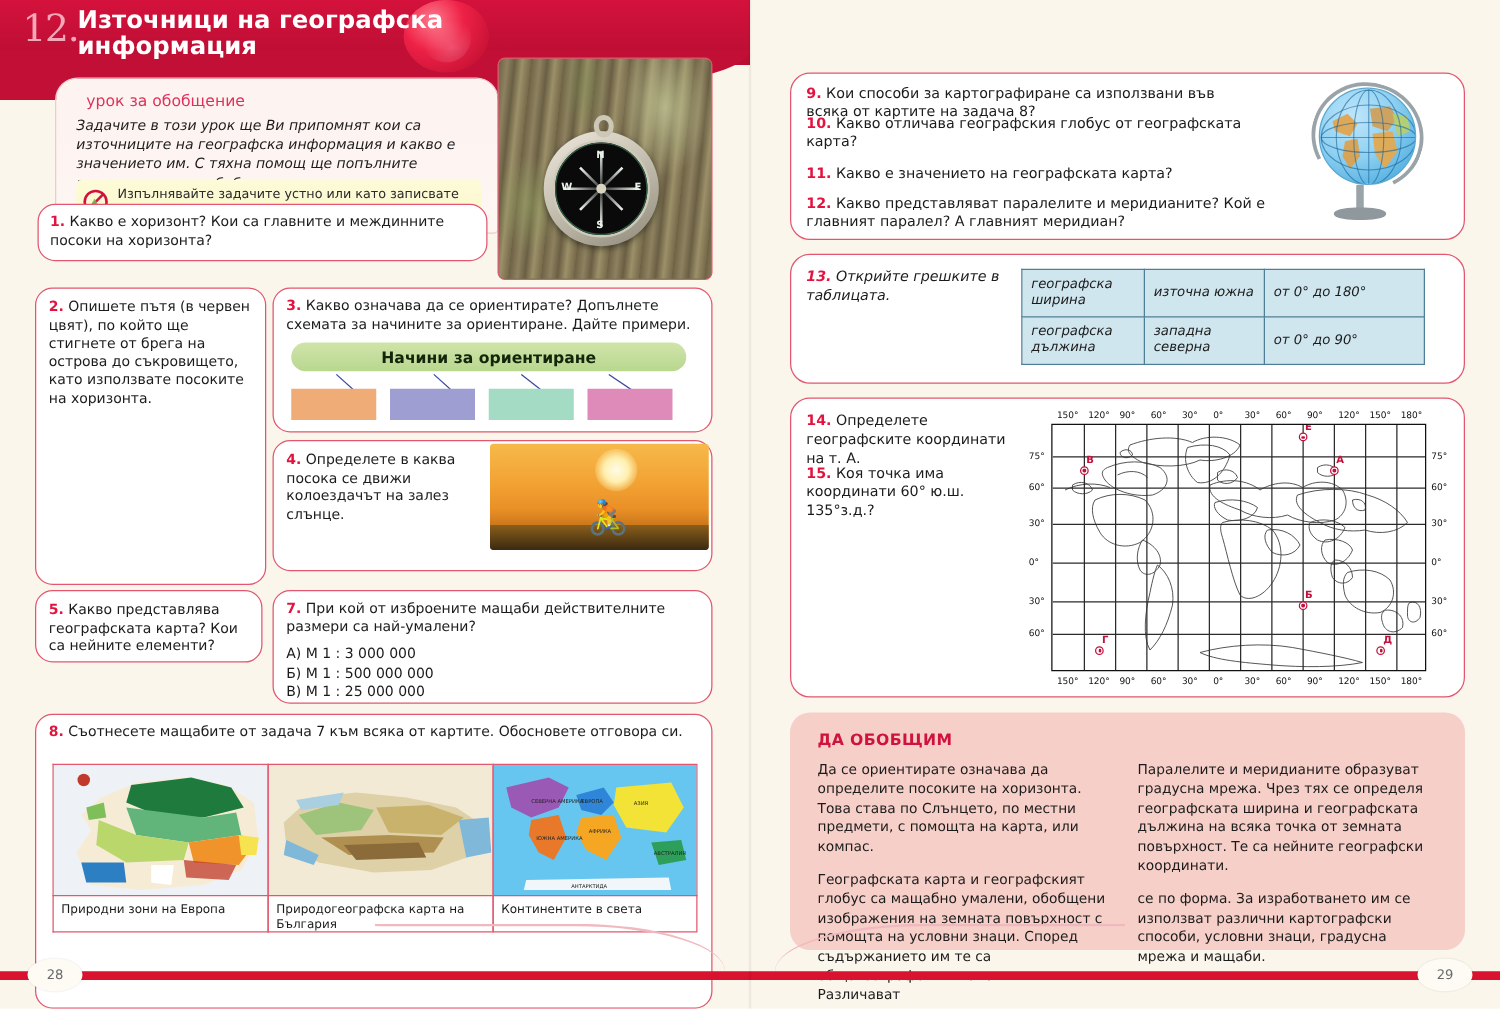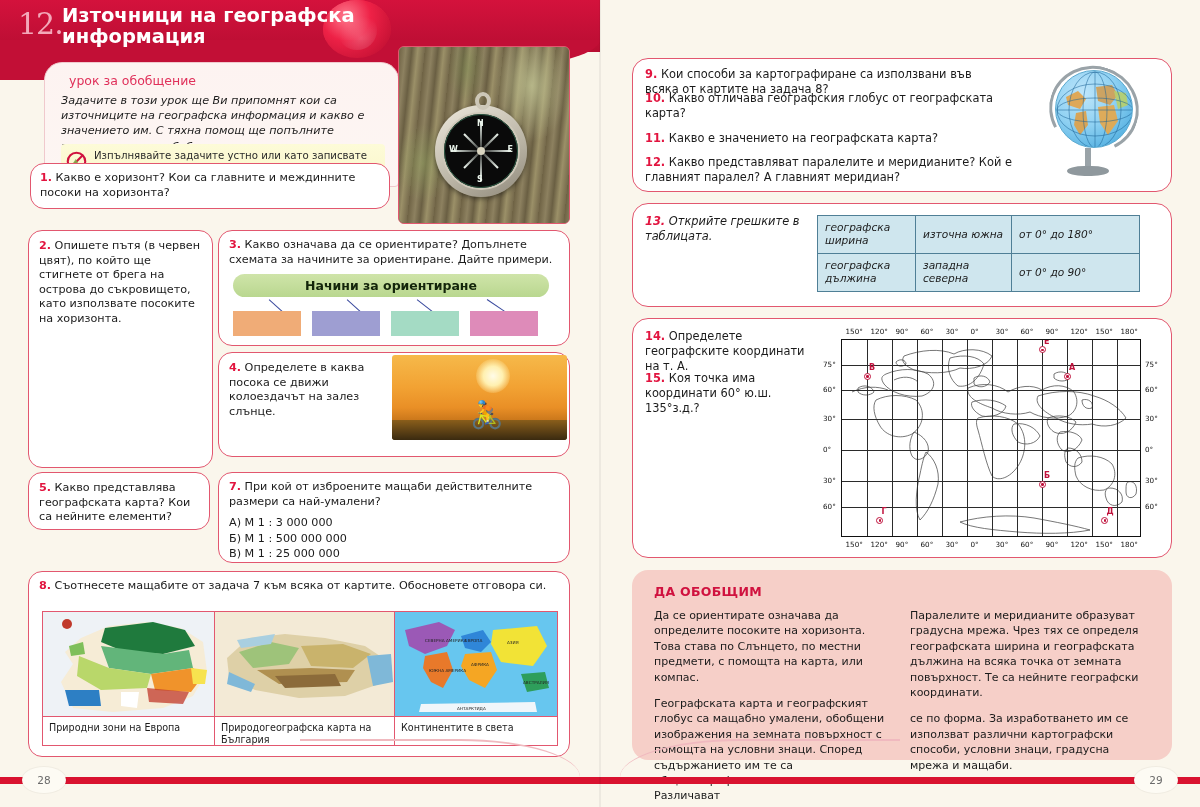--- a/index.html
+++ b/index.html
@@ -394,21 +394,21 @@
         <span class="tnum">7.</span>
         <span>При кой от изброените мащаби действителните размери са най-умалени?</span>
       </div>
       <div style="position:absolute;left:10px;top:42px;font-size:11.2px;line-height:15.6px;color:#1b1b1b;">
         <div>А) М 1 : 3 000 000</div>
         <div>Б) М 1 : 500 000 000</div>
         <div>В) М 1 : 25 000 000</div>
       </div>
     </div>
 
-    <div class="box" style="left:28px;top:571px;width:542px;height:186px;">
+    <div class="box" style="left:28px;top:571px;width:542px;height:236px;">
       <div class="box-txt" style="padding:7px 10px;">
         <span class="tnum">8.</span>
         <span>Съотнесете мащабите от задача 7 към всяка от картите. Обосновете отговора си.</span>
       </div>
 
       <div class="mm-cell" style="left:13px;top:39px;width:172px;height:135px;border-right:none;">
         <div style="position:absolute;left:0;top:0;right:0;height:105px;overflow:hidden;">
           <div class="europe">
             <svg viewBox="0 0 172 105" width="172" height="105">
               <rect width="172" height="105" fill="#eef2f6"></rect>

